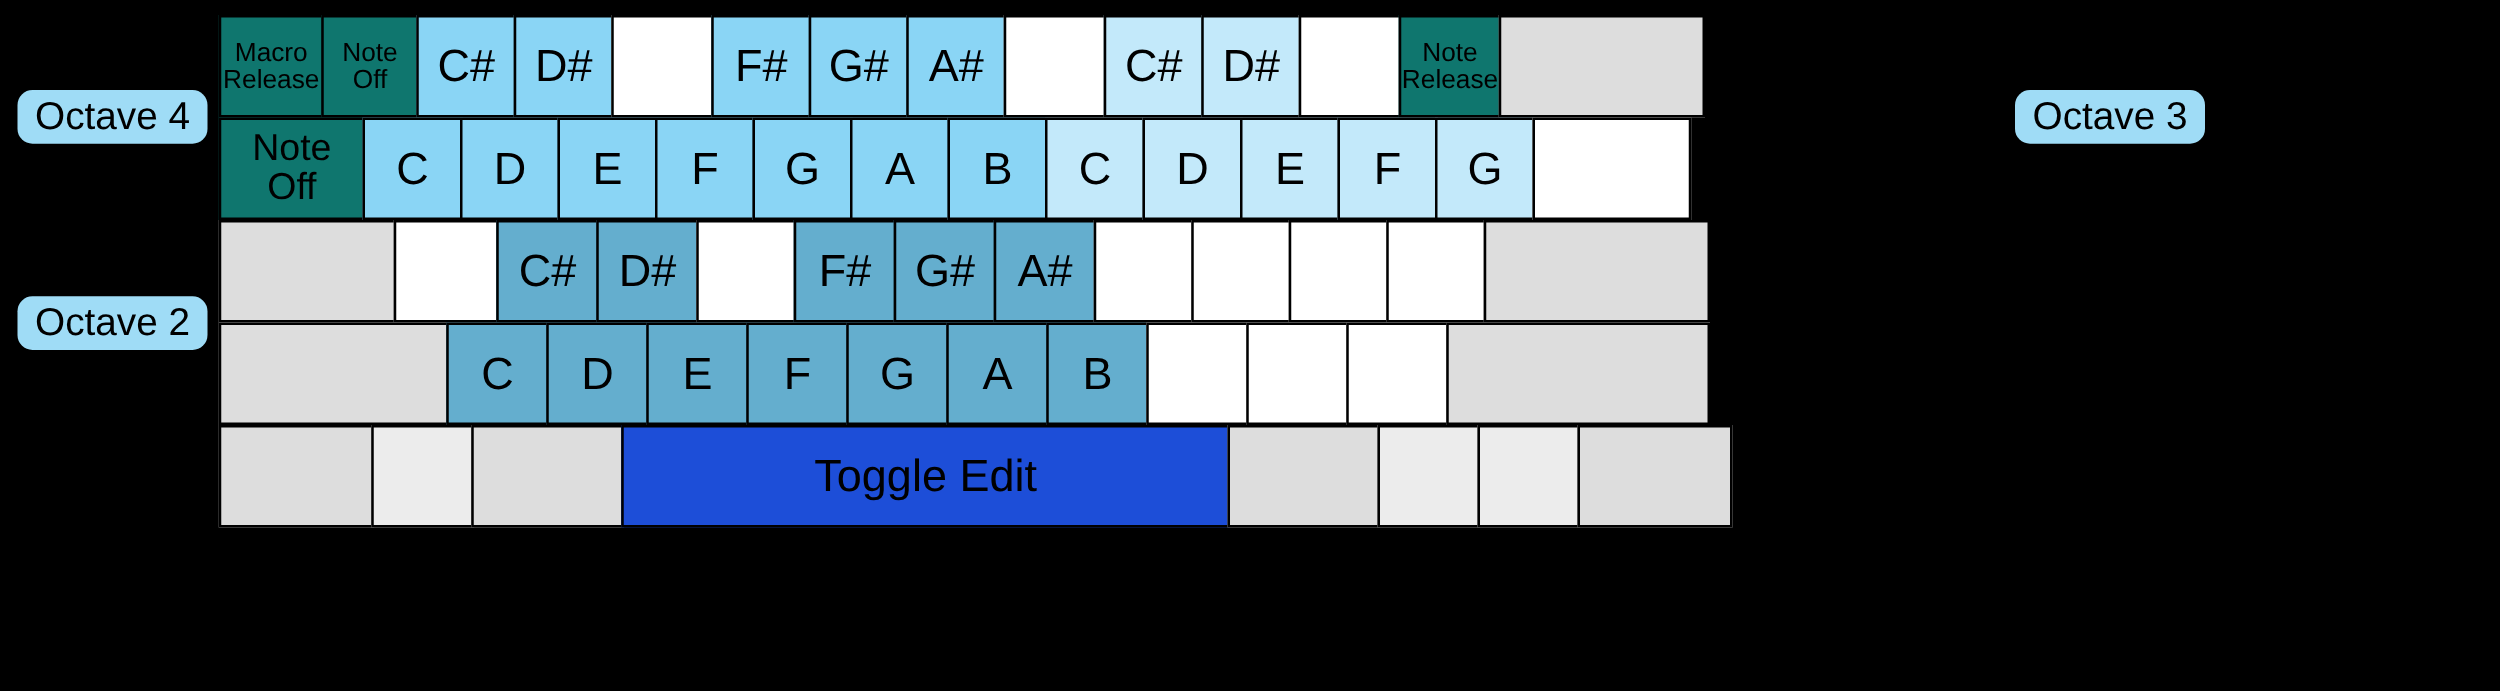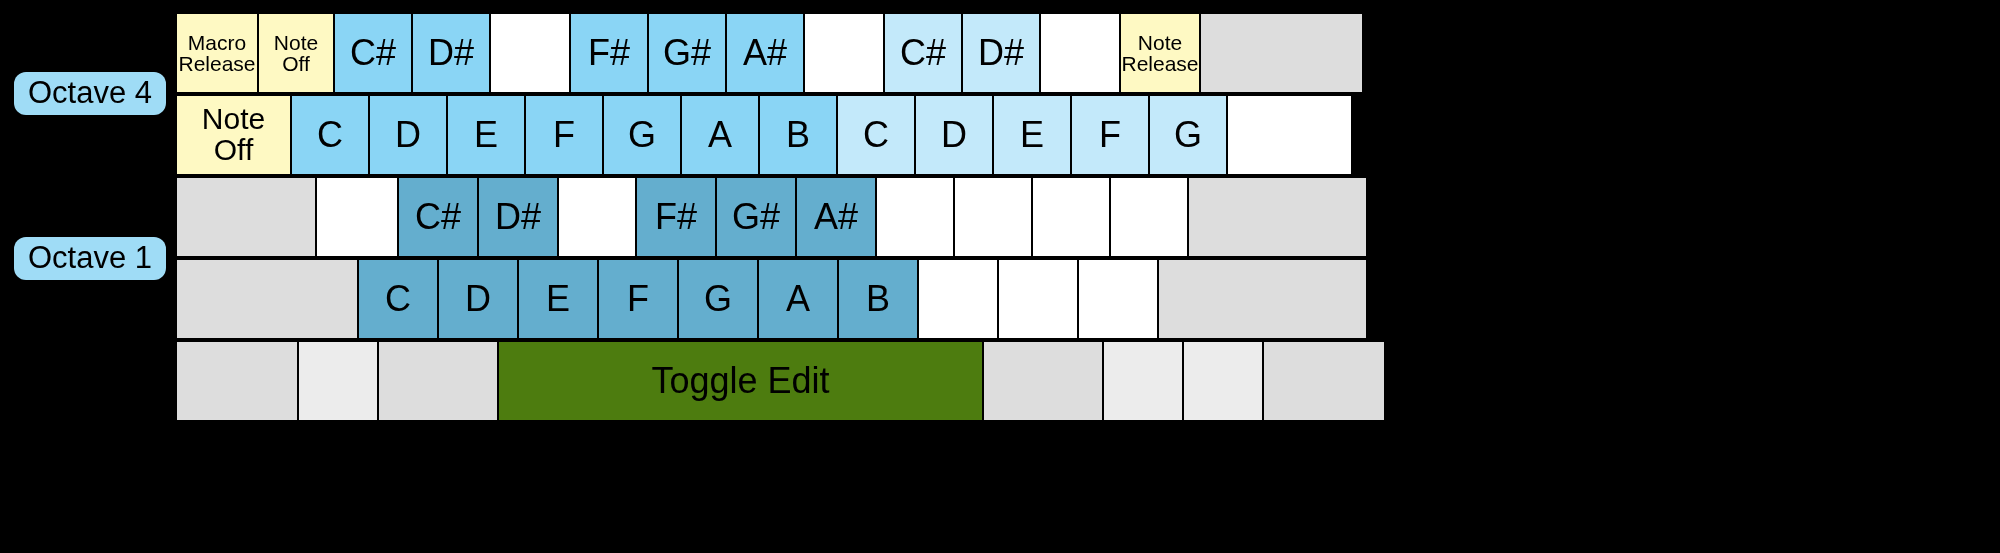--- a/index.html
+++ b/index.html
@@ -27,25 +27,25 @@
     line-height:1.02;
     overflow:hidden;
     white-space:pre-line;
   }
   .key:first-child{margin-left:0;}
 
   
   .f-white{background:#ffffff;}
   .f-grey{background:#dddddd;}
   .f-grey2{background:#ececec;}
-  .f-yellow{background:#fef9c3;}
+  .f-yellow{background:#0f766e;}
   .f-blue{background:#8ad5f5;}
   .f-bluelt{background:#c3e9fa;}
   .f-bluedk{background:#64aece;}
-  .f-pink{background:#4d7c0f;}
+  .f-pink{background:#1d4ed8;}
 
   
   .t-big{font-size:36px;}
   .t-mid{font-size:30px;}
   .t-sm{font-size:21px;}
   .t-toggle{font-size:36px;}
 
   
   .octag{
     position:absolute;
@@ -60,21 +60,22 @@
   #oct2-tag{left:14px;top:72px;}
   #oct1-tag{left:14px;top:237px;}
   #oct3-tag{left:1612px;top:72px;}
 </style>
 </head>
 <body>
 
 <div id="stage">
 
   <div class="octag" id="oct2-tag">Octave 4</div>
-  <div class="octag" id="oct1-tag">Octave 1</div>
+  <div class="octag" id="oct1-tag">Octave 2</div>
+  <div class="octag" id="oct3-tag">Octave 3</div>
 
   <div id="keyboard">
     <div class="krow r1">
         <div class="key f-yellow t-sm" style="width: 84px;">Macro
 Release</div>
         <div class="key f-yellow t-sm" style="width: 78px;">Note
 Off</div>
         <div class="key f-blue t-big" style="width: 80px;">C#</div>
         <div class="key f-blue t-big" style="width: 80px;">D#</div>
         <div class="key f-white t-big" style="width: 82px;"></div>

